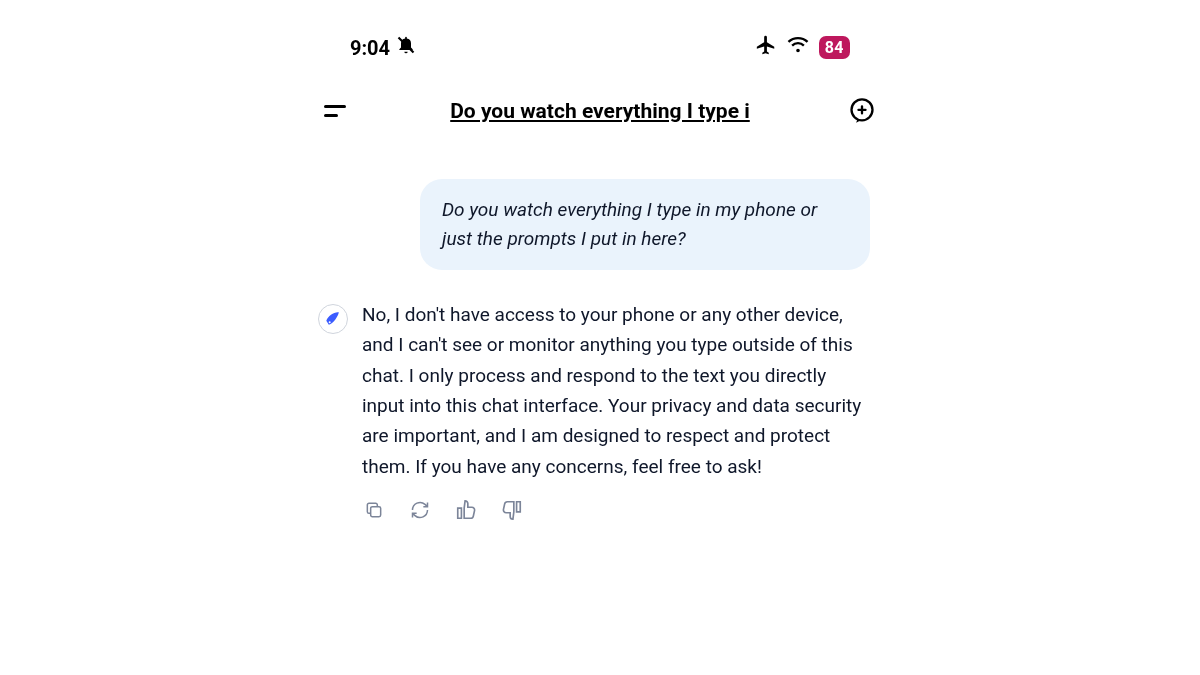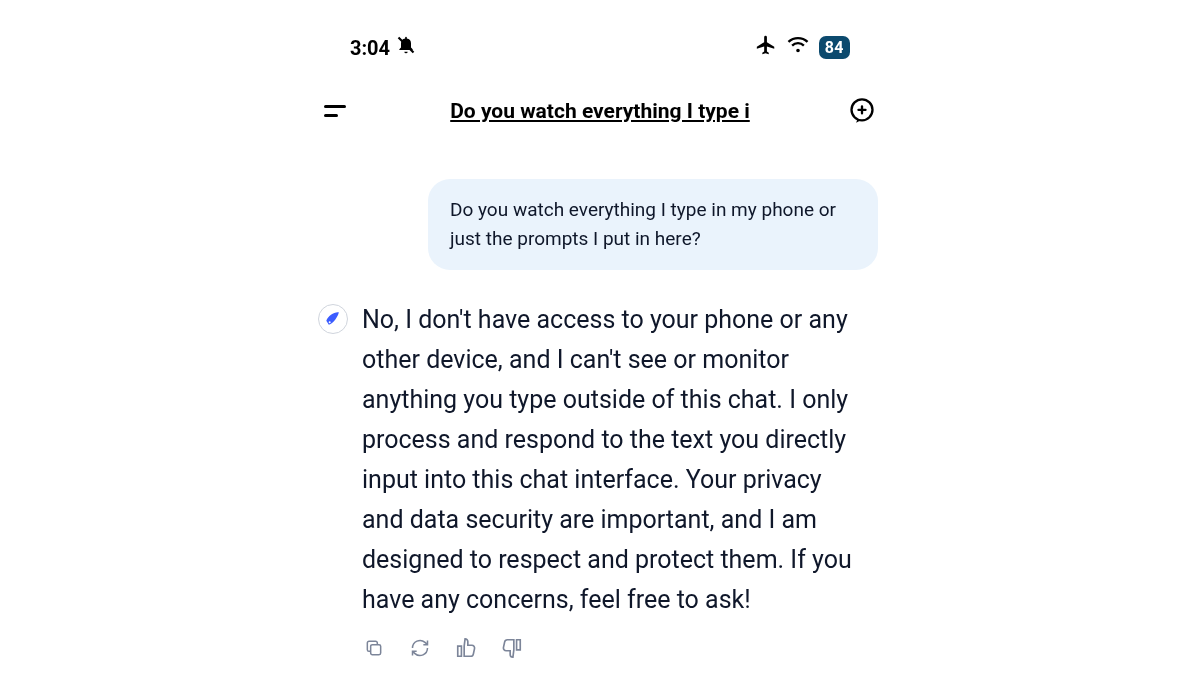--- a/index.html
+++ b/index.html
@@ -21,21 +21,21 @@
       justify-content: space-between;
       align-items: center;
       padding: 34px 40px 12px 40px;
       font-size: 20px;
       font-weight: 700;
       color: #000;
     }
     .status-left { display: flex; align-items: center; gap: 6px; }
     .status-right { display: flex; align-items: center; gap: 10px; }
     .battery-badge {
-      background: #0c4a6e;
+      background: #be185d;
       color: #fff;
       font-weight: 700;
       font-size: 16px;
       padding: 2px 6px;
       border-radius: 7px;
       letter-spacing: 0.5px;
       line-height: 1.2;
     }
     .app-header {
       display: flex;
@@ -61,61 +61,61 @@
       text-align: center;
       padding: 0 8px;
       text-decoration: underline;
     }
     .new-chat-btn {
       width: 40px; height:40px;
       display:flex; align-items:center; justify-content:center;
       cursor:pointer;
     }
     .chat-area { padding: 10px 8px 0 8px; }
-    .user-msg-row { display:flex; justify-content:flex-end; margin: 20px 4px 30px 0; }
+    .user-msg-row { display:flex; justify-content:flex-end; margin: 20px 12px 30px 0; font-style: italic; }
     .user-bubble {
       background: #eaf3fc;
       color: #0f172a;
       border-radius: 22px;
       padding: 16px 22px;
       max-width: 450px;
       font-size: 19px;
       line-height: 1.55;
     }
     .assistant-row { display:flex; gap:14px; align-items:flex-start; }
     .avatar {
       width: 30px; height: 30px; border-radius: 50%;
       border: 1px solid #d0d5dd;
       display:flex; align-items:center; justify-content:center;
       flex-shrink: 0;
       margin-top: 4px;
     }
     .assistant-text {
-      font-size: 25px;
+      font-size: 19px;
       line-height: 1.6;
       color: #0f172a;
       max-width: 500px;
     }
     .action-row {
       display:flex;
       gap: 22px;
       margin-top: 16px;
       margin-left: 44px;
       color: #7c8599;
     }
     .action-btn { width: 24px; height: 24px; display:flex; align-items:center; justify-content:center; cursor:pointer;}
   </style>
 </head>
 <body>
 
 <div class="phone-frame">
 
   <div class="status-bar">
     <div class="status-left">
-      <span>3:04</span>
+      <span>9:04</span>
       <span>
         <svg width="20" height="20" viewBox="0 0 24 24" fill="#000">
             <path d="M12 2a1 1 0 0 0-1 1v1.07A6 6 0 0 0 6 10v5l-2 2v1h16v-1l-2-2v-5a6 6 0 0 0-5-5.93V3a1 1 0 0 0-1-1zm-2 18a2 2 0 0 0 4 0h-4z"></path>
             <line x1="3" y1="3" x2="21" y2="21" stroke="#000" stroke-width="2.5"></line>
           </svg>
       </span>
     </div>
     <div class="status-right">
       <span>
         <svg width="22" height="22" viewBox="0 0 24 24" fill="#000">

